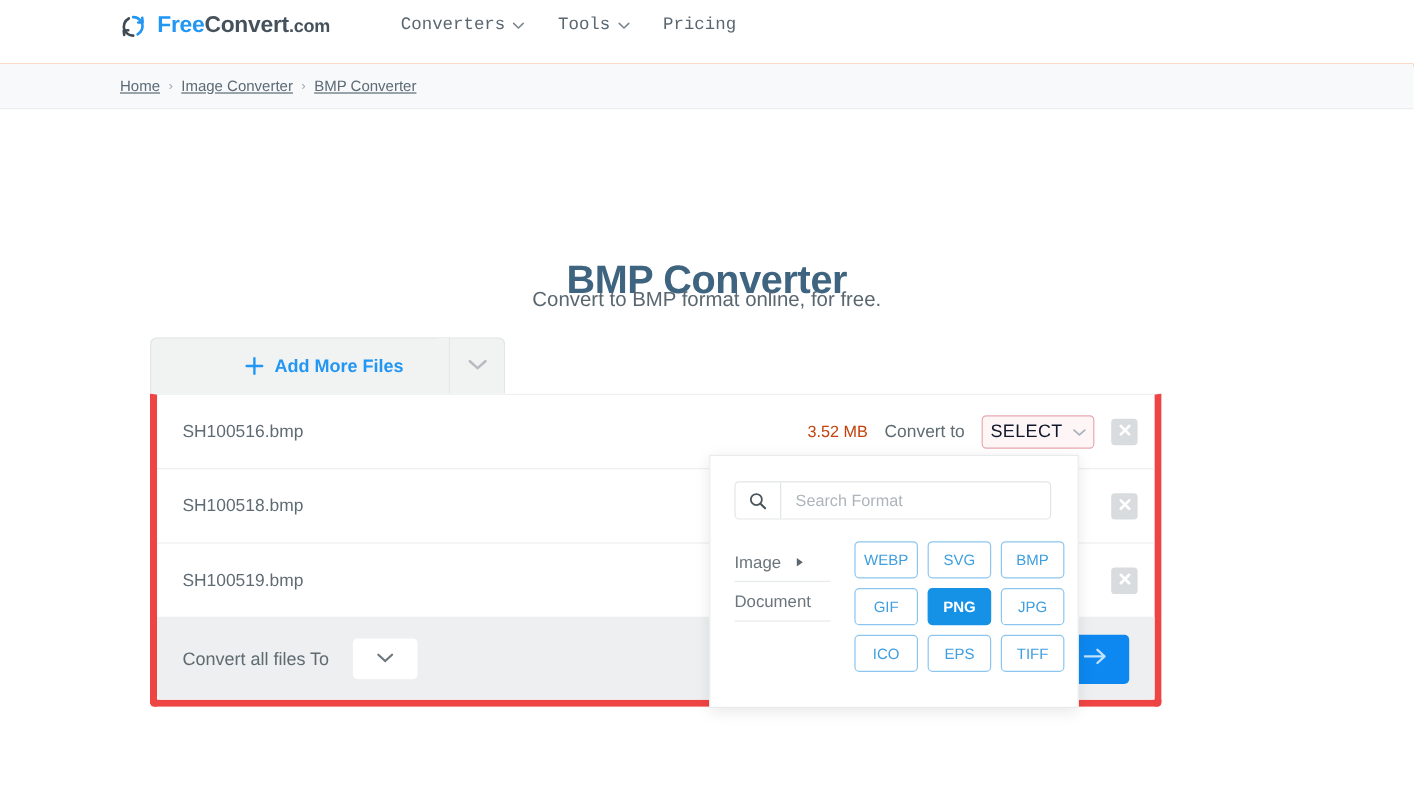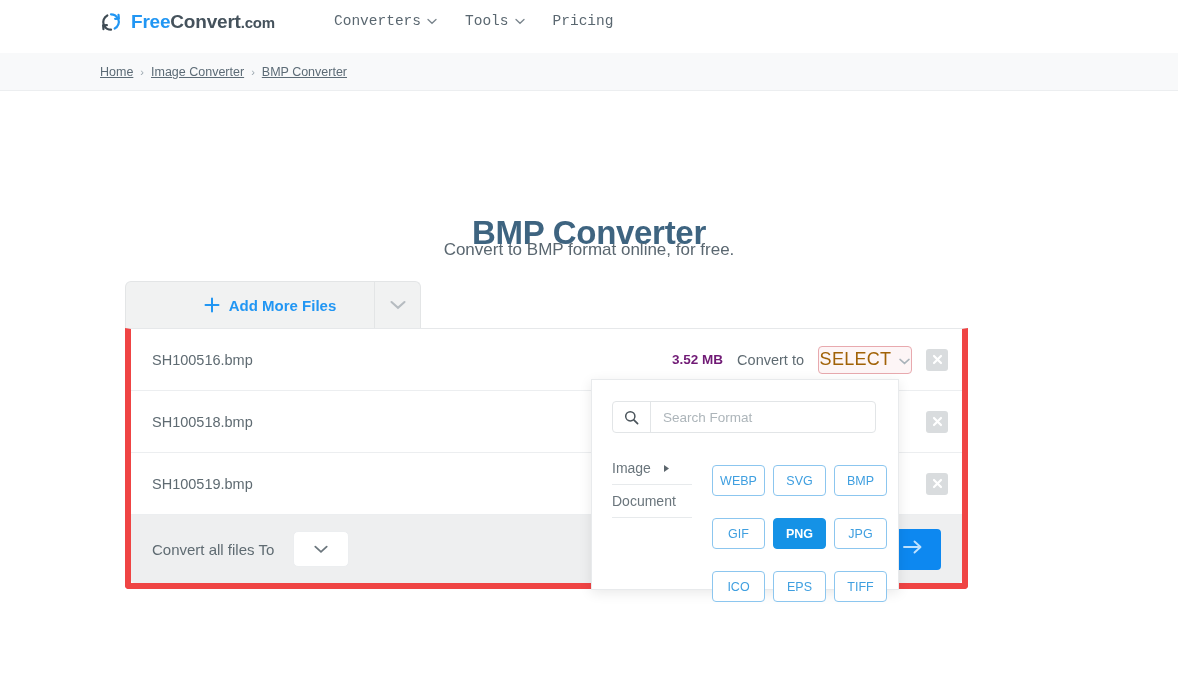--- a/index.html
+++ b/index.html
@@ -109,31 +109,31 @@
     display: flex; align-items: center;
   }
   .file-name {
     position: absolute; left: 21px;
     font-size: 14.5px; color: #5f6b72;
   }
   .file-right {
     position: absolute; right: 14px;
     display: flex; align-items: center; gap: 14px;
   }
-  .file-size { font-size: 13.5px; color: #701a75; font-weight: bold; }
+  .file-size { font-size: 13.5px; color: #c2410c; }
   .convert-to { font-size: 14.5px; color: #5f6b72; }
   .select-btn {
     width: 94px; height: 28px;
     border: 1px solid #e8a9ae;
     background: #fdf5f6;
     border-radius: 4px;
     display: flex; align-items: center; justify-content: center; gap: 8px;
     cursor: pointer;
   }
-  .select-btn-label { font-size: 18px; color: #a16207; letter-spacing: .3px; }
+  .select-btn-label { font-size: 15px; color: #0f172a; letter-spacing: .3px; }
   .del-btn {
     width: 22px; height: 22px;
     background: #d9dcde; border-radius: 3px;
     display: flex; align-items: center; justify-content: center;
     cursor: pointer;
   }
 
   
   .footer-bar {
     position: relative;
@@ -199,21 +199,21 @@
   .fmt-grid {
     position: absolute; left: 120px; top: 71px;
     display: grid; grid-template-columns: repeat(3, 53px);
     gap: 8px 8px;
   }
   .fmt-chip {
     width: 53px; height: 31px;
     border: 1px solid #8cc6ef; border-radius: 4px;
     background: #ffffff;
     display: flex; align-items: center; justify-content: center;
-    font-size: 12.5px; color: #3f9fe0; cursor: pointer; margin-top: 14px;
+    font-size: 12.5px; color: #3f9fe0; cursor: pointer;
   }
   .fmt-chip.sel { background: #1592e6; border-color: #1592e6; color: #ffffff; font-weight: 600; }
 </style>
 </head>
 <body>
 
 <div class="header">
   <div class="brand">
     <span>
       <svg class="brand-icon" viewBox="0 0 24 24">

